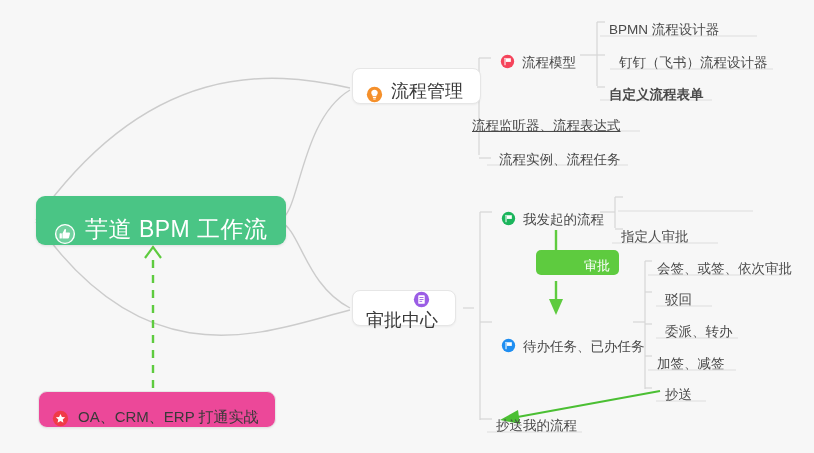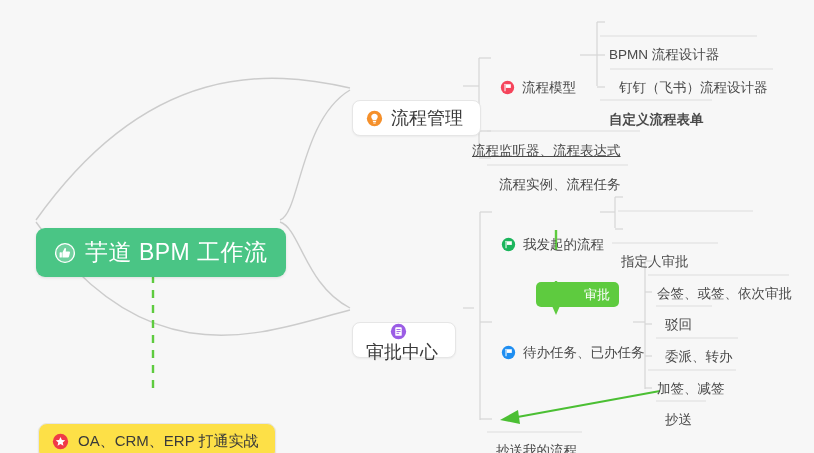--- a/index.html
+++ b/index.html
@@ -24,23 +24,22 @@
     position: absolute;
     left: 0; top: 0;
     width: 814px;
     height: 453px;
     pointer-events: none;
   }
   .node {
     position: absolute;
     box-sizing: border-box;
     display: flex;
-    align-items: center;
+    align-items: flex-end;
     white-space: nowrap;
-    margin-top: 32px;
   }
 
   
   .root {
     background: #4ac585;
     color: #ffffff;
     border-radius: 9px;
     padding: 0 18px;
     height: 49px;
     font-size: 23px;
@@ -79,21 +78,21 @@
     color: #ffffff;
     border-radius: 5px;
     font-size: 13px;
     height: 25px;
     padding: 0 9px;
     justify-content: center;
   }
 
   
   .callout {
-    background: #fde047;
+    background: #ec4899;
     border: 1px solid #e6e6e6;
     border-radius: 9px;
     height: 37px;
     padding: 0 16px 0 13px;
     font-size: 15px;
     color: #3a3a3a;
     box-shadow: 0 1px 2px rgba(0,0,0,0.05);
   }
   .callout .ic { margin-right: 9px; display:flex; align-items:center; }
 </style>
@@ -248,21 +247,21 @@
 
 
   <div class="node leaf" style="left:612px; top:216px;">
     <span class="txt">指定人审批</span>
   </div>
 
   <div class="node tag" style="left:536px; top:250px;padding-left:48px;">
     <span>审批</span>
   </div>
 
-  <div class="node leaf" style="left:492px; top:307px;">
+  <div class="node leaf" style="left:492px; top:326px;">
     <span class="ic">
       <svg width="15" height="15" viewBox="0 0 18 18">
         <circle cx="9" cy="9" r="8" fill="#1f8ef1"></circle>
         <rect x="5.4" y="4.6" width="1.25" height="9" rx="0.5" fill="#ffffff"></rect>
         <path d="M7 5.1 L13 5.1 L13 9.5 L7 9.5 Z" fill="#ffffff"></path>
       </svg>
     </span>
     <span class="txt">待办任务、已办任务</span>
   </div>
 

